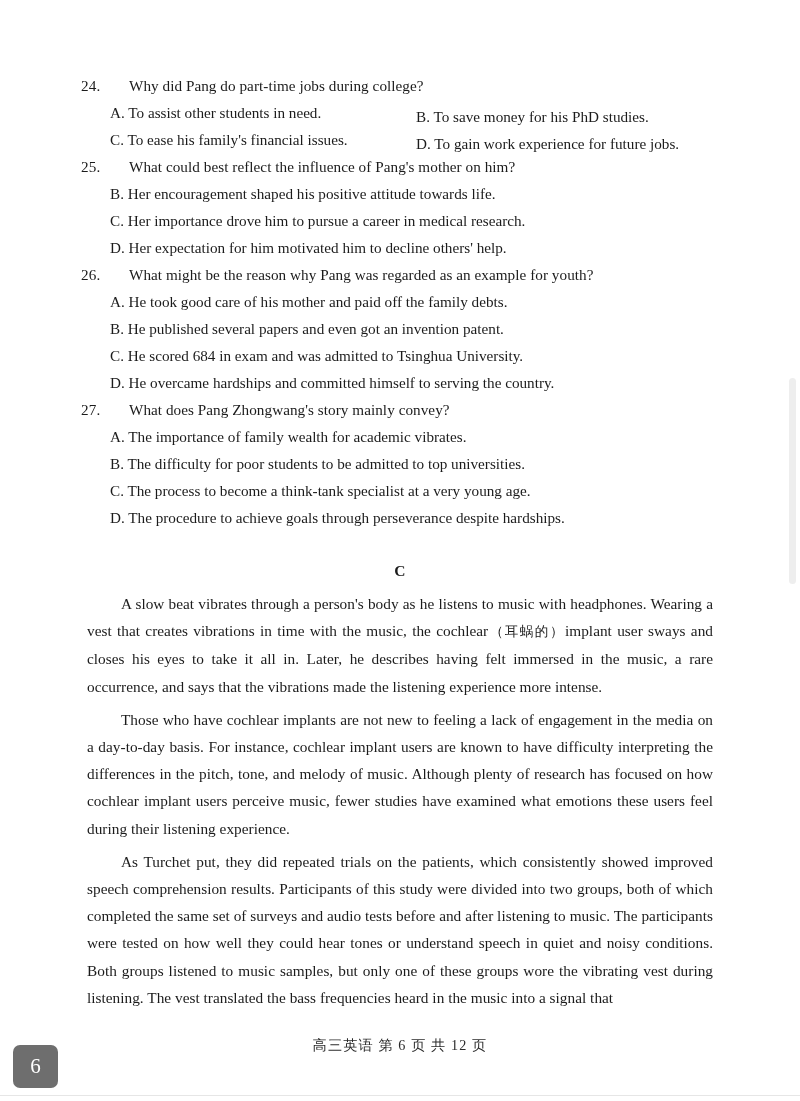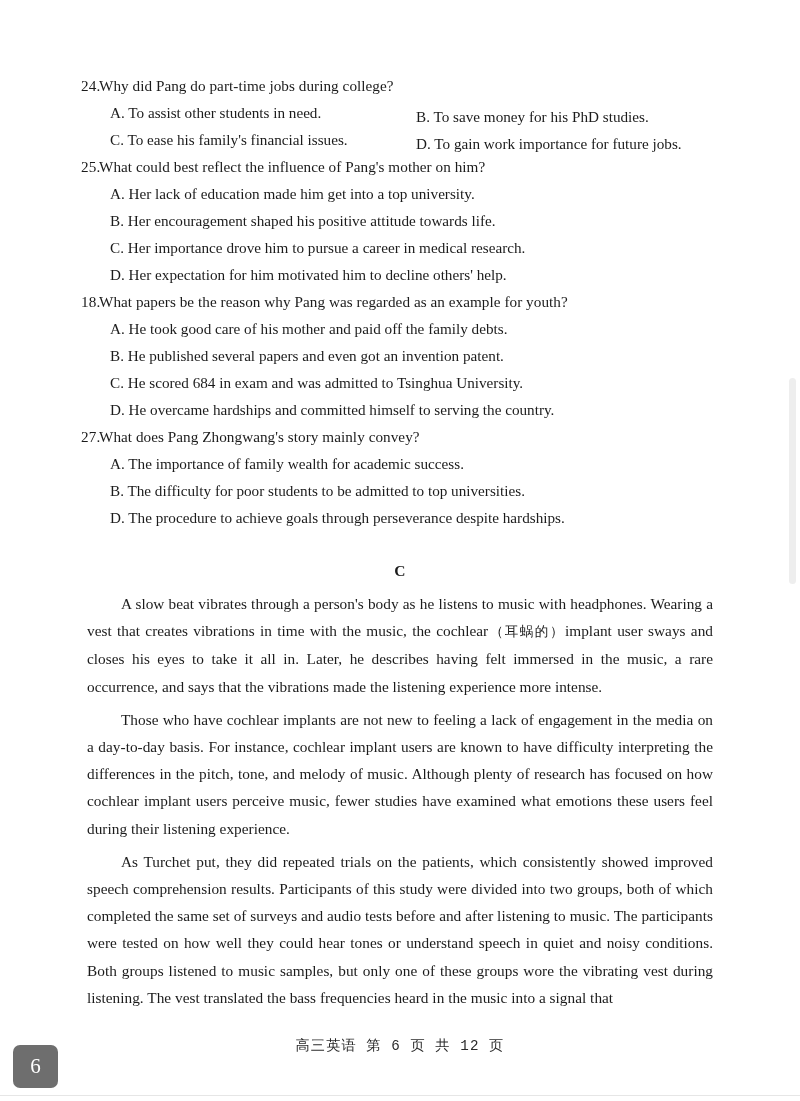--- a/index.html
+++ b/index.html
@@ -48,21 +48,21 @@
   .q-num {
     position: absolute;
     left: 0;
     top: 0;
     width: 26px;
     text-align: left;
     letter-spacing: 0.2px;
   }
   .q-text {
     display: block;
-    margin-left: 18px;
+    margin-left: 48px;
     letter-spacing: 0.05px;
   }
 
   .opt-row {
     position: relative;
     min-height: 27px;
     line-height: 27px;
     font-size: 15.2px;
   }
   .opt-single {
@@ -115,21 +115,21 @@
     font-size: 13.6px;
   }
 
   
   #page-footer {
     position: absolute;
     left: 0;
     top: 1036px;
     width: 800px;
     text-align: center;
-    font-family: Liberation Mono, monospace;
+    font-family: Liberation Serif, serif;
     font-size: 14.2px;
     color: #2a2a2a;
     letter-spacing: 1.1px;
   }
 
   
   #page-badge {
     position: absolute;
     left: 13px;
     top: 1045px;
@@ -174,53 +174,53 @@
       <div class="q-head">
         <span class="q-num">24.</span>
         <span class="q-text">Why did Pang do part-time jobs during college?</span>
       </div>
       <div class="opt-row opt-two">
         <span class="opt-left">A. To assist other students in need.</span>
         <span class="opt-right">B. To save money for his PhD studies.</span>
       </div>
       <div class="opt-row opt-two">
         <span class="opt-left">C. To ease his family's financial issues.</span>
-        <span class="opt-right">D. To gain work importance for future jobs.</span>
+        <span class="opt-right">D. To gain work experience for future jobs.</span>
       </div>
     </div>
 
     <div class="question-block">
       <div class="q-head">
         <span class="q-num">25.</span>
         <span class="q-text">What could best reflect the influence of Pang's mother on him?</span>
       </div>
-      <div class="opt-row opt-single">A. Her lack of education made him get into a top university.</div>
       <div class="opt-row opt-single">B. Her encouragement shaped his positive attitude towards life.</div>
       <div class="opt-row opt-single">C. Her importance drove him to pursue a career in medical research.</div>
       <div class="opt-row opt-single">D. Her expectation for him motivated him to decline others' help.</div>
     </div>
 
     <div class="question-block">
       <div class="q-head">
-        <span class="q-num">18.</span>
-        <span class="q-text">What papers be the reason why Pang was regarded as an example for youth?</span>
+        <span class="q-num">26.</span>
+        <span class="q-text">What might be the reason why Pang was regarded as an example for youth?</span>
       </div>
       <div class="opt-row opt-single">A. He took good care of his mother and paid off the family debts.</div>
       <div class="opt-row opt-single">B. He published several papers and even got an invention patent.</div>
       <div class="opt-row opt-single">C. He scored 684 in exam and was admitted to Tsinghua University.</div>
       <div class="opt-row opt-single">D. He overcame hardships and committed himself to serving the country.</div>
     </div>
 
     <div class="question-block">
       <div class="q-head">
         <span class="q-num">27.</span>
         <span class="q-text">What does Pang Zhongwang's story mainly convey?</span>
       </div>
-      <div class="opt-row opt-single">A. The importance of family wealth for academic success.</div>
+      <div class="opt-row opt-single">A. The importance of family wealth for academic vibrates.</div>
       <div class="opt-row opt-single">B. The difficulty for poor students to be admitted to top universities.</div>
+      <div class="opt-row opt-single">C. The process to become a think-tank specialist at a very young age.</div>
       <div class="opt-row opt-single">D. The procedure to achieve goals through perseverance despite hardships.</div>
     </div>
 
     <div class="section-letter">C</div>
 
     <p class="passage-para"><span>A slow beat vibrates through a person's body as he listens to music with headphones. Wearing a vest that creates vibrations in time with the music, the cochlear</span><span class="cn-note">（耳蜗的）</span><span>implant user sways and closes his eyes to take it all in. Later, he describes having felt immersed in the music, a rare occurrence, and says that the vibrations made the listening experience more intense.</span></p>
 
     <p class="passage-para">Those who have cochlear implants are not new to feeling a lack of engagement in the media on a day-to-day basis. For instance, cochlear implant users are known to have difficulty interpreting the differences in the pitch, tone, and melody of music. Although plenty of research has focused on how cochlear implant users perceive music, fewer studies have examined what emotions these users feel during their listening experience.</p>
 
     <p class="passage-para">As Turchet put, they did repeated trials on the patients, which consistently showed improved speech comprehension results. Participants of this study were divided into two groups, both of which completed the same set of surveys and audio tests before and after listening to music. The participants were tested on how well they could hear tones or understand speech in quiet and noisy conditions. Both groups listened to music samples, but only one of these groups wore the vibrating vest during listening. The vest translated the bass frequencies heard in the music into a signal that</p>

